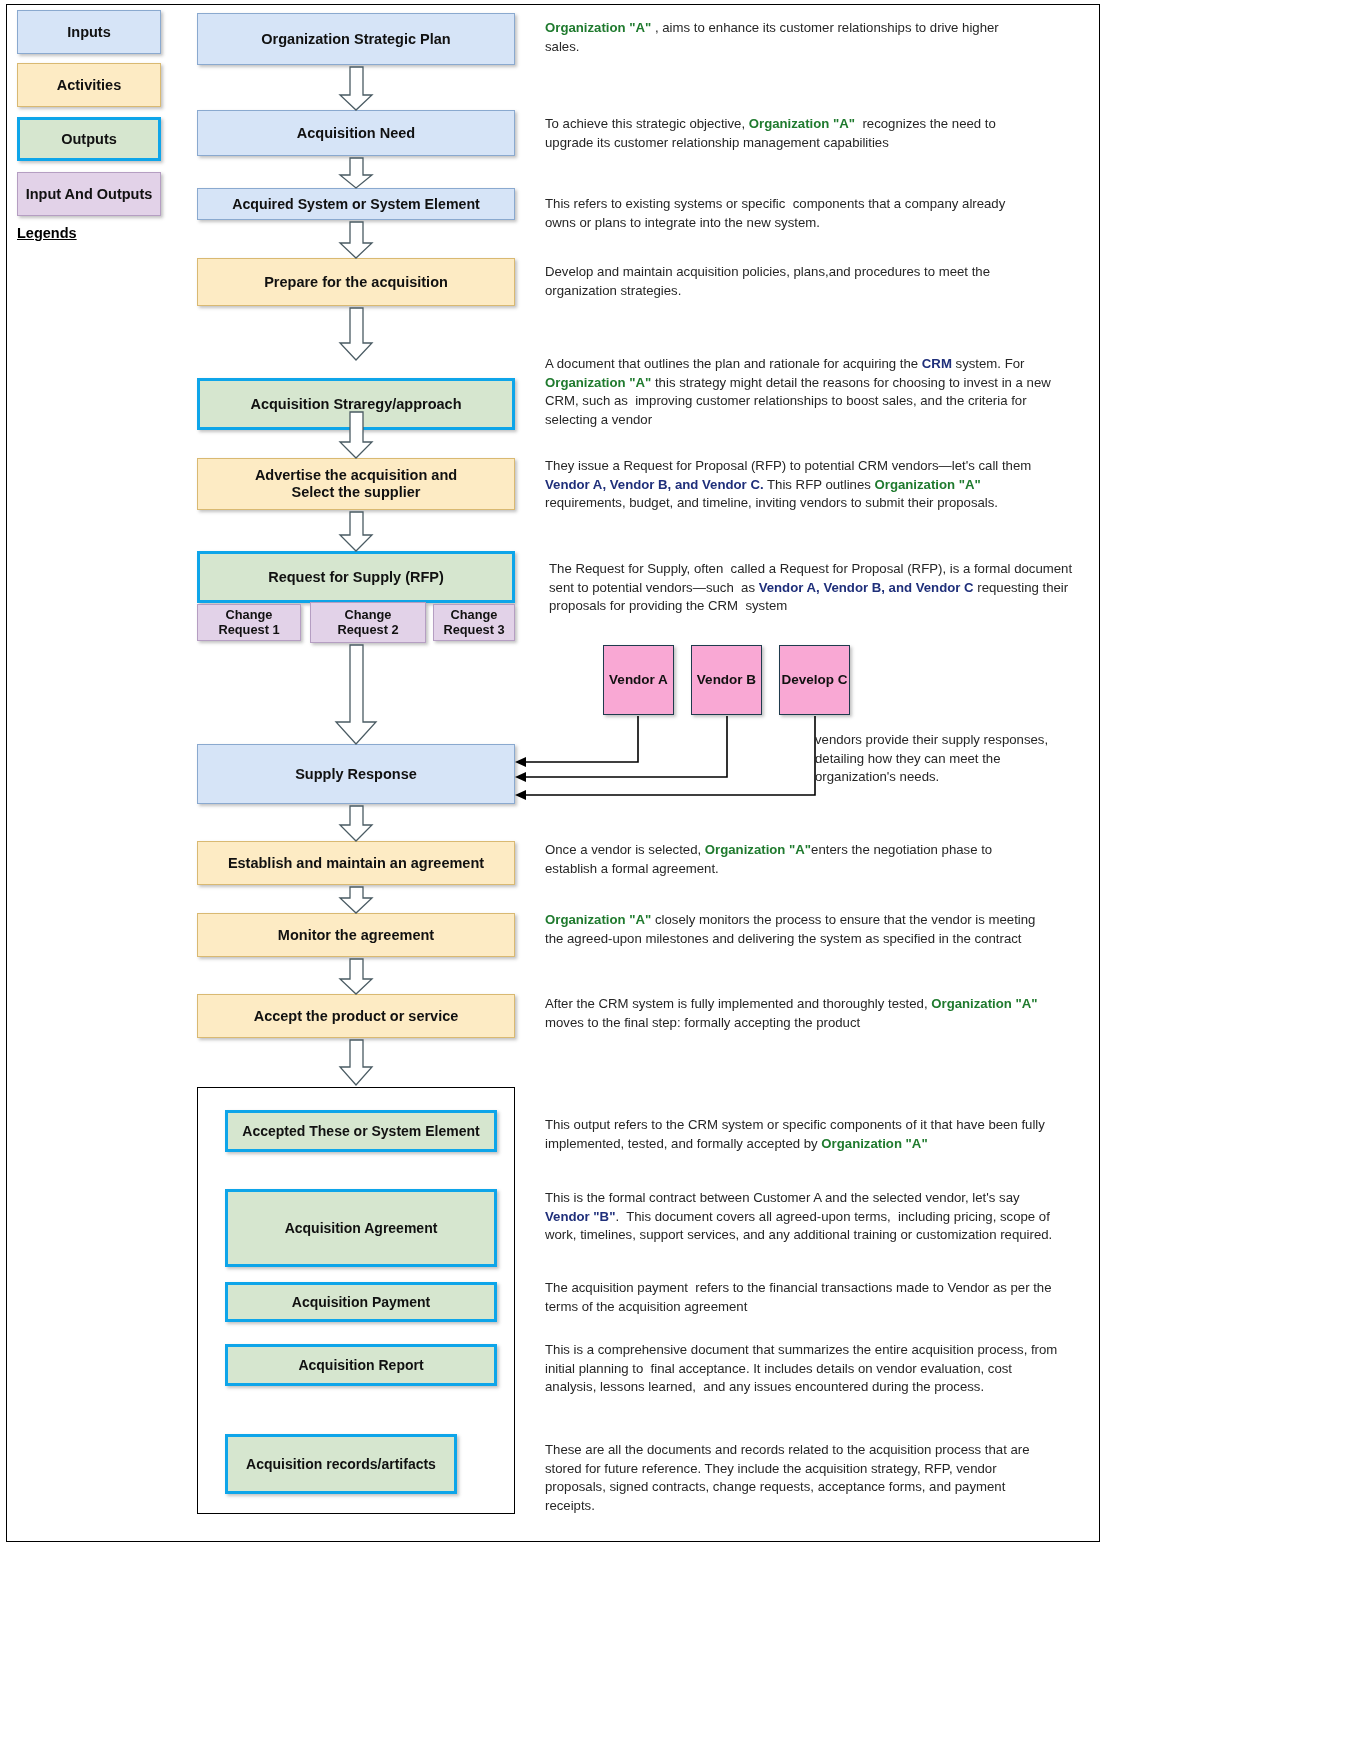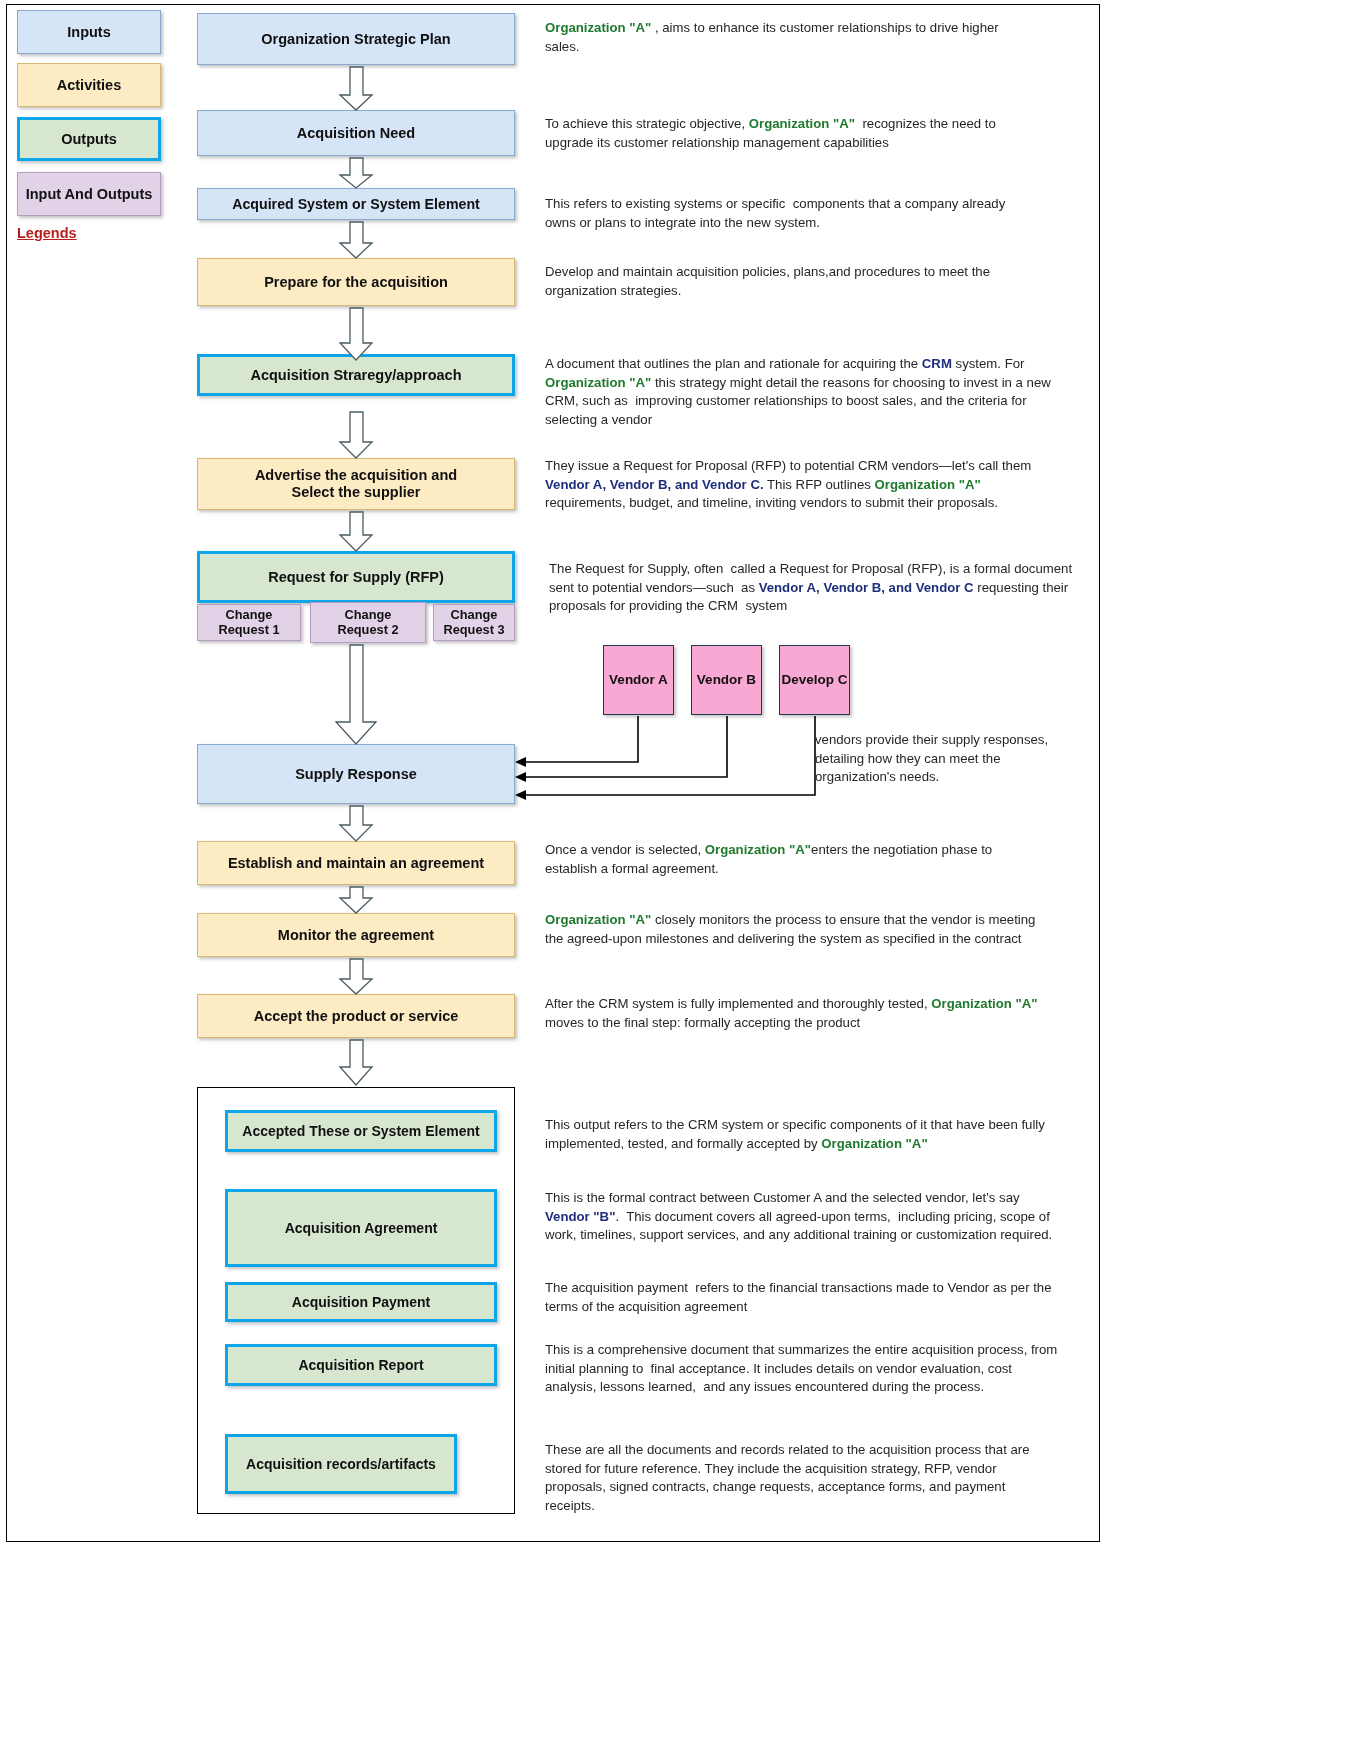--- a/index.html
+++ b/index.html
@@ -27,21 +27,21 @@
   .io-box{background:#e2d2e8;border:1px solid #b59ec2;}
   .plain-box{background:#f9a8d4;border:1px solid #1f3b4d;}
 
   
   .legend-box{
     position:absolute;left:10px;width:144px;height:44px;
     font-size:14.5px;
   }
   #legend-label{
     position:absolute;left:10px;top:220px;font-size:14.5px;font-weight:bold;
-    color:#b91c1c;text-decoration:underline;
+    color:#000000;text-decoration:underline;
   }
 
   
   .desc{
     position:absolute;font-size:13.2px;line-height:1.42;color:#262626;
     font-family:"Liberation Sans", sans-serif;
   }
   .org{color:#1f7a2e;font-weight:bold;}
   .ven{color:#1f2f7a;font-weight:bold;}
   .crm{color:#1f2f7a;font-weight:bold;}
@@ -84,21 +84,21 @@
     </div>
 
     <div class="box input-box" style="left:190px;top:183px;width:318px;height:32px;font-size:14.2px;">
       <span>Acquired System or System Element</span>
     </div>
 
     <div class="box activity-box" style="left:190px;top:253px;width:318px;height:48px;font-size:14.5px;">
       <span>Prepare for the acquisition</span>
     </div>
 
-    <div class="box output-box" style="left:190px;top:349px;width:318px;height:42px;font-size:14.5px;">
+    <div class="box output-box" style="left:190px;top:373px;width:318px;height:52px;font-size:14.5px;">
       <span>Acquisition Straregy/approach</span>
     </div>
 
     <div class="box activity-box" style="left:190px;top:453px;width:318px;height:52px;font-size:14.5px;white-space:pre-line;">
       <span>Advertise the acquisition and
 Select the supplier</span>
     </div>
 
     <div class="box output-box" style="left:190px;top:546px;width:318px;height:52px;font-size:14.5px;">
       <span>Request for Supply (RFP)</span>

